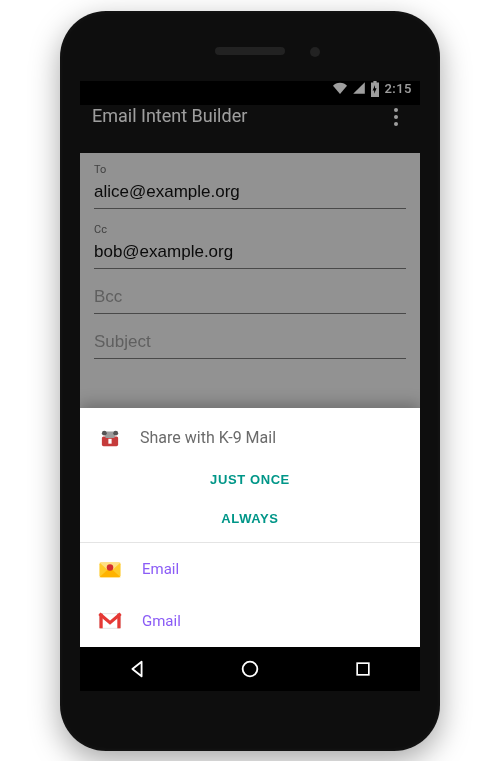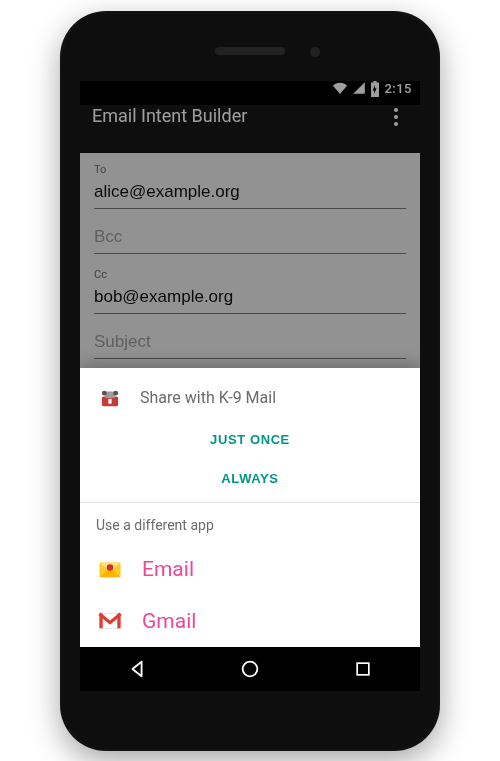--- a/index.html
+++ b/index.html
@@ -153,21 +153,21 @@
     display: flex;
     align-items: center;
     gap: 18px;
     padding: 12px 16px;
     cursor: pointer;
   }
   .app-icon {
     width: 28px; height: 28px;
     display:flex; align-items:center; justify-content:center;
   }
-  .app-label { font-size: 21px; color: #ec4899; }
+  .app-label { font-size: 15px; color: #8b5cf6; }
   
   .navbar {
     position: absolute;
     left: 0; right: 0; bottom: 0;
     height: 44px;
     background: #000;
     display: flex;
     align-items: center;
     justify-content: space-around;
   }
@@ -212,25 +212,25 @@
         </div>
       </div>
     </div>
 
     <div class="form">
       <div class="field">
         <div class="field-label">To</div>
         <input class="field-input" value="alice@example.org" style="">
       </div>
       <div class="field">
-        <input class="field-input" placeholder="Bcc" style="">
-      </div>
-      <div class="field">
         <div class="field-label">Cc</div>
         <input class="field-input" value="bob@example.org" style="">
+      </div>
+      <div class="field">
+        <input class="field-input" placeholder="Bcc" style="">
       </div>
       <div class="field">
         <input class="field-input" placeholder="Subject" style="">
       </div>
     </div>
 
     <div class="scrim"></div>
 
     <div class="sheet">
       <div class="resolver-header">
@@ -243,21 +243,20 @@
             <rect x="14" y="17" width="4" height="6" fill="#fff"></rect>
           </svg>
         </div>
         <div class="resolver-title">Share with K-9 Mail</div>
       </div>
       <div class="resolver-buttons">
         <button class="flat-btn">JUST ONCE</button>
         <button class="flat-btn">ALWAYS</button>
       </div>
       <div class="divider"></div>
-      <div class="alt-title">Use a different app</div>
 
       <div class="app-row">
         <div class="app-icon">
           <svg width="26" height="26" viewBox="0 0 32 32">
             <rect x="3" y="8" width="26" height="18" rx="2" fill="#ffca28"></rect>
             <polygon points="3,8 16,20 29,8" fill="#ffe082"></polygon>
             <polygon points="3,26 16,14 29,26" fill="#ffb300"></polygon>
             <circle cx="16" cy="14" r="4" fill="#d32f2f"></circle>
           </svg>
         </div>

